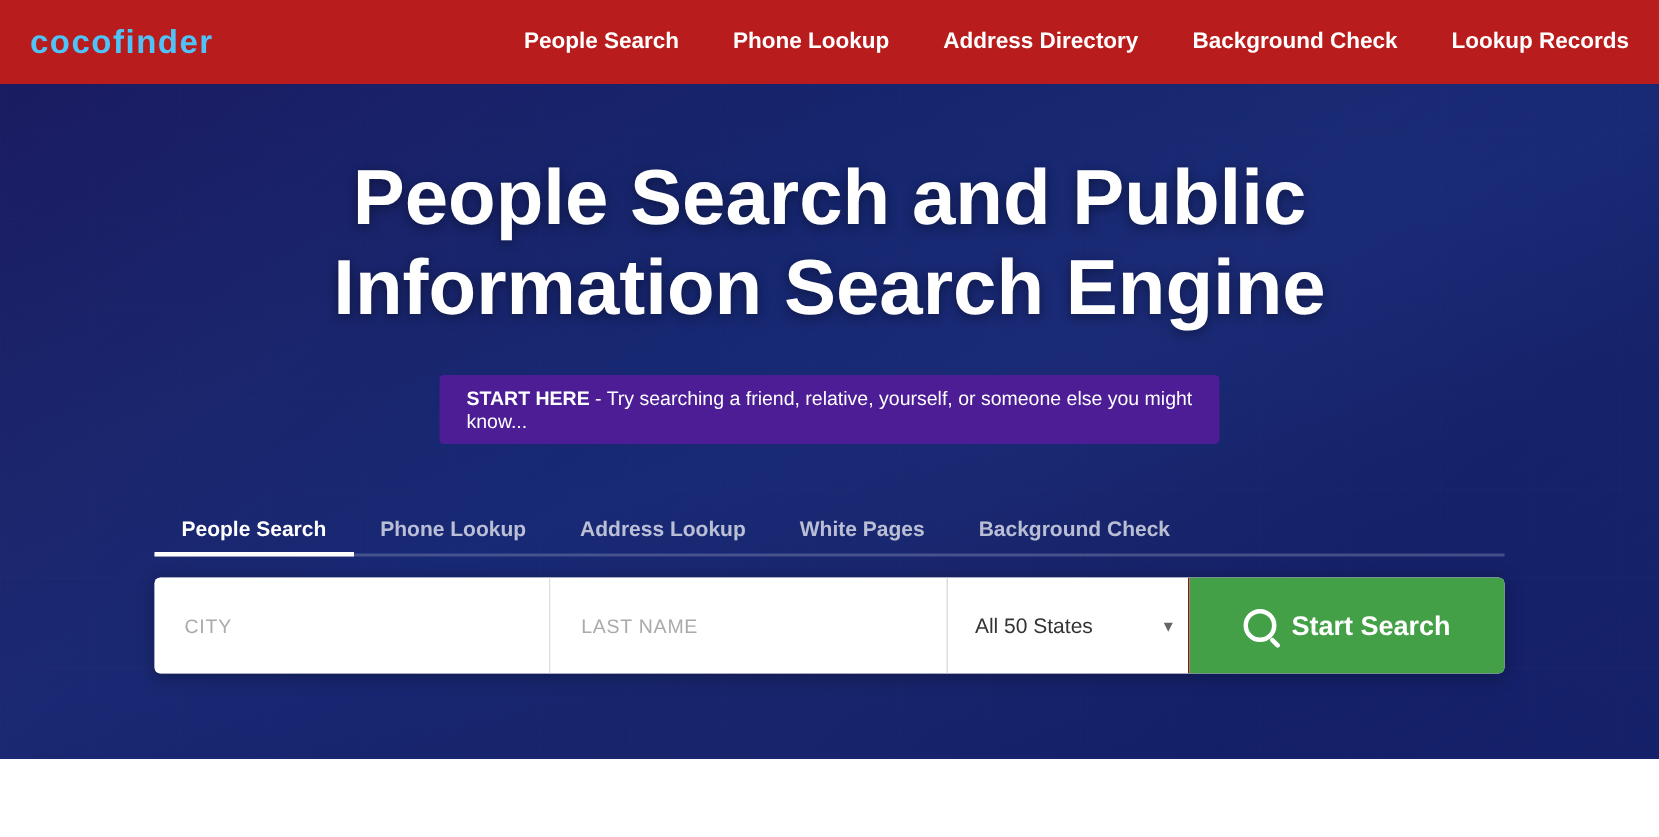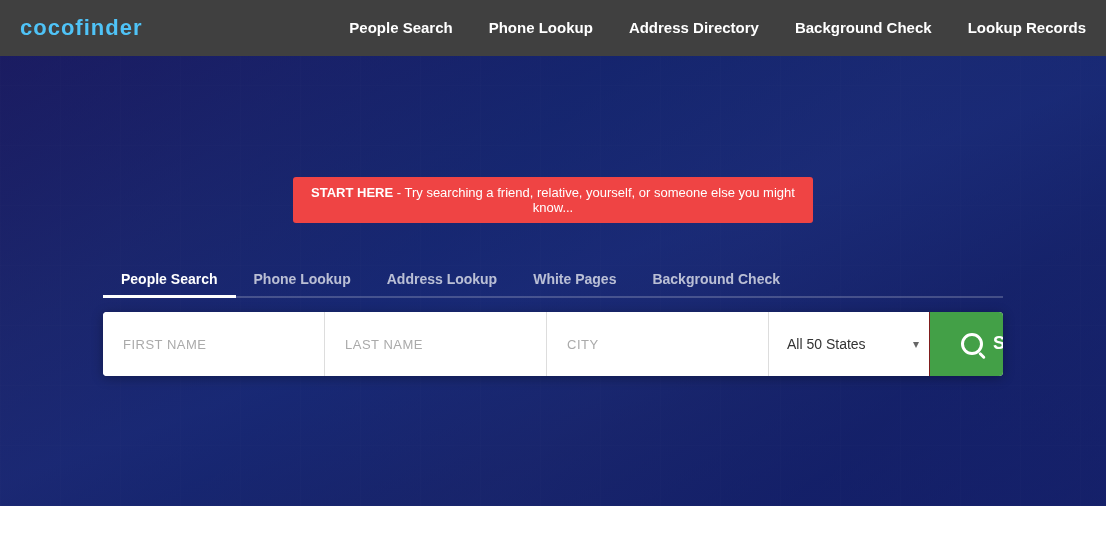--- a/index.html
+++ b/index.html
@@ -1,20 +1,20 @@
 <!DOCTYPE html>
 <html><head>
   <meta charset="utf-8">
   <style>
     * { margin: 0; padding: 0; box-sizing: border-box; }
     body { font-family: Arial, sans-serif; background: #fff; width: 1106px; }
 
     
     .navbar {
-      background: #404040;
+      background: #b91c1c;
       display: flex;
       align-items: center;
       padding: 0 20px;
       height: 56px;
     }
     .navbar-logo {
       color: #fff;
       font-size: 22px;
       font-weight: bold;
       letter-spacing: 1px;
@@ -107,27 +107,27 @@
     .hero-title {
       color: #fff;
       font-size: 52px;
       font-weight: 900;
       line-height: 1.15;
       margin-bottom: 28px;
       text-shadow: 0 2px 8px rgba(0,0,0,0.4);
     }
     .start-here-banner {
       display: inline-block;
-      background: #ef4444;
+      background: #4c1d95;
       color: #fff;
       font-size: 13px;
       padding: 8px 18px;
       border-radius: 3px;
       margin-bottom: 40px;
-      text-align: center;
+      text-align: left;
       max-width: 520px;
     }
     .start-here-banner .start-here-label {
       font-weight: 900;
       font-size: 13px;
     }
 
     
     .search-tabs {
       display: flex;
@@ -262,39 +262,39 @@
       <li><a href="#">Background Check</a></li>
       <li><a href="#">Lookup Records</a></li>
     </ul>
 </nav>
 
 <section class="hero">
   <div class="hero-bg-img"></div>
   <div class="hero-bg"></div>
 
   <div class="hero-content">
+    <h1 class="hero-title">People Search and Public Information Search Engine</h1>
 
     <div class="start-here-banner">
       <span class="start-here-label">START HERE</span><span> - Try searching a friend, relative, yourself, or someone else you might know...</span>
     </div>
 
     
     <div class="search-tabs" id="tabs-container">
     <a href="#" class="search-tab active">People Search</a>
         <a href="#" class="search-tab">Phone Lookup</a>
         <a href="#" class="search-tab">Address Lookup</a>
         <a href="#" class="search-tab">White Pages</a>
         <a href="#" class="search-tab">Background Check</a>
       </div>
 
     
     <div class="search-bar">
-      <input type="text" placeholder="FIRST NAME" style="">
+      <input type="text" placeholder="CITY" style="">
       <input type="text" placeholder="LAST NAME" style="">
-      <input type="text" placeholder="CITY" style="">
       <div class="state-select-wrapper">
         <select id="state-select">
         <option value="All 50 States">All 50 States</option><option value="Alabama">Alabama</option><option value="Alaska">Alaska</option><option value="Arizona">Arizona</option><option value="Arkansas">Arkansas</option><option value="California">California</option><option value="Colorado">Colorado</option><option value="Connecticut">Connecticut</option><option value="Delaware">Delaware</option><option value="Florida">Florida</option><option value="Georgia">Georgia</option><option value="Hawaii">Hawaii</option><option value="Idaho">Idaho</option><option value="Illinois">Illinois</option><option value="Indiana">Indiana</option><option value="Iowa">Iowa</option><option value="Kansas">Kansas</option><option value="Kentucky">Kentucky</option><option value="Louisiana">Louisiana</option><option value="Maine">Maine</option><option value="Maryland">Maryland</option><option value="Massachusetts">Massachusetts</option><option value="Michigan">Michigan</option><option value="Minnesota">Minnesota</option><option value="Mississippi">Mississippi</option><option value="Missouri">Missouri</option><option value="Montana">Montana</option><option value="Nebraska">Nebraska</option><option value="Nevada">Nevada</option><option value="New Hampshire">New Hampshire</option><option value="New Jersey">New Jersey</option><option value="New Mexico">New Mexico</option><option value="New York">New York</option><option value="North Carolina">North Carolina</option><option value="North Dakota">North Dakota</option><option value="Ohio">Ohio</option><option value="Oklahoma">Oklahoma</option><option value="Oregon">Oregon</option><option value="Pennsylvania">Pennsylvania</option><option value="Rhode Island">Rhode Island</option><option value="South Carolina">South Carolina</option><option value="South Dakota">South Dakota</option><option value="Tennessee">Tennessee</option><option value="Texas">Texas</option><option value="Utah">Utah</option><option value="Vermont">Vermont</option><option value="Virginia">Virginia</option><option value="Washington">Washington</option><option value="West Virginia">West Virginia</option><option value="Wisconsin">Wisconsin</option><option value="Wyoming">Wyoming</option></select>
         <span class="select-arrow">▾</span>
       </div>
       <button class="search-btn">
         <span class="search-icon-circle"></span>
         <span>Start Search</span>
       </button>
     </div>

